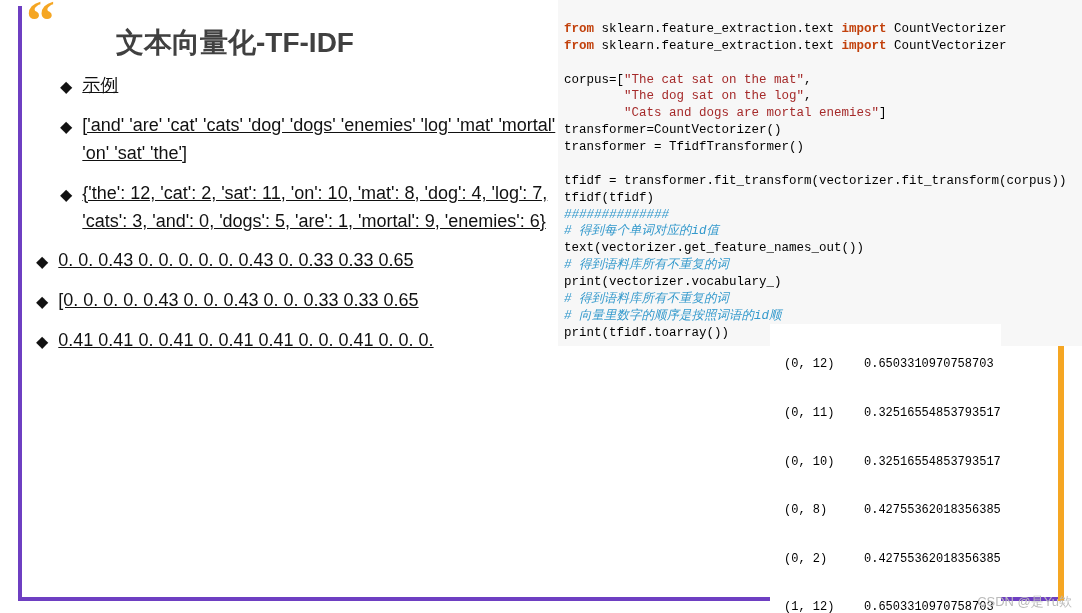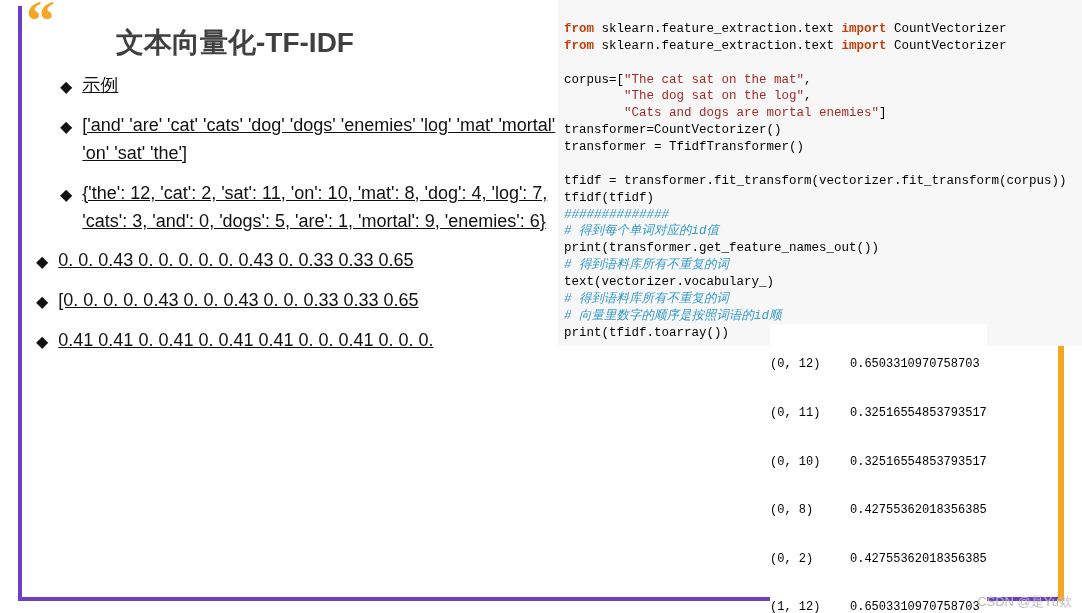--- a/index.html
+++ b/index.html
@@ -93,21 +93,21 @@
     .output {
       position: absolute;
       top: 324px;
       left: 770px;
       font-family: "Courier New", monospace;
       font-size: 12px;
       line-height: 1.35;
       white-space: pre;
       background: #fff;
     }
-    .output .row { display: flex; }
+    .output .row { display: flex; margin-left: 14px; }
     .output .key { width: 80px; }
     .watermark {
       position: absolute;
       bottom: 2px;
       right: 10px;
       font-size: 13px;
       color: #bbb;
     }
   </style>
 </head>
@@ -156,23 +156,23 @@
 <span>corpus=[</span><span class="str">"The cat sat on the mat"</span><span>,</span>
 <span>        </span><span class="str">"The dog sat on the log"</span><span>,</span>
 <span>        </span><span class="str">"Cats and dogs are mortal enemies"</span><span>]</span>
 <span>transformer=CountVectorizer()</span>
 <span>transformer = TfidfTransformer()</span>
 <span> </span>
 <span>tfidf = transformer.fit_transform(vectorizer.fit_transform(corpus))</span>
 <span>tfidf(tfidf)</span>
 <span class="cmt">##############</span>
 <span class="cmt"># 得到每个单词对应的id值</span>
-<span>print(transformer.get_feature_names_out())</span>
+<span>text(vectorizer.get_feature_names_out())</span>
 <span class="cmt"># 得到语料库所有不重复的词</span>
-<span>text(vectorizer.vocabulary_)</span>
+<span>print(vectorizer.vocabulary_)</span>
 <span class="cmt"># 得到语料库所有不重复的词</span>
 <span class="cmt"># 向量里数字的顺序是按照词语的id顺</span>
 <span>print(tfidf.toarray())</span>
 </div>
 
 <div class="output">
   <div class="row"><span class="key">(0, 12)</span><span>0.6503310970758703</span></div>
   <div class="row"><span class="key">(0, 11)</span><span>0.32516554853793517</span></div>
   <div class="row"><span class="key">(0, 10)</span><span>0.32516554853793517</span></div>
   <div class="row"><span class="key">(0, 8)</span><span>0.42755362018356385</span></div>

